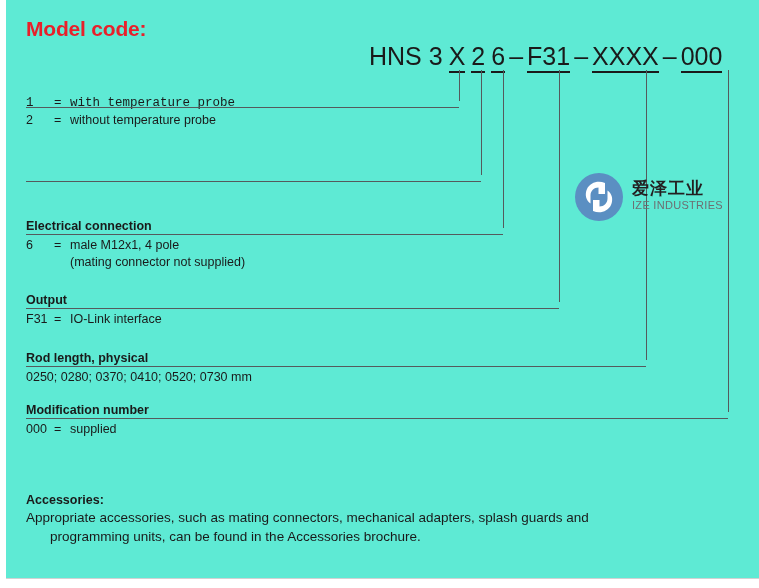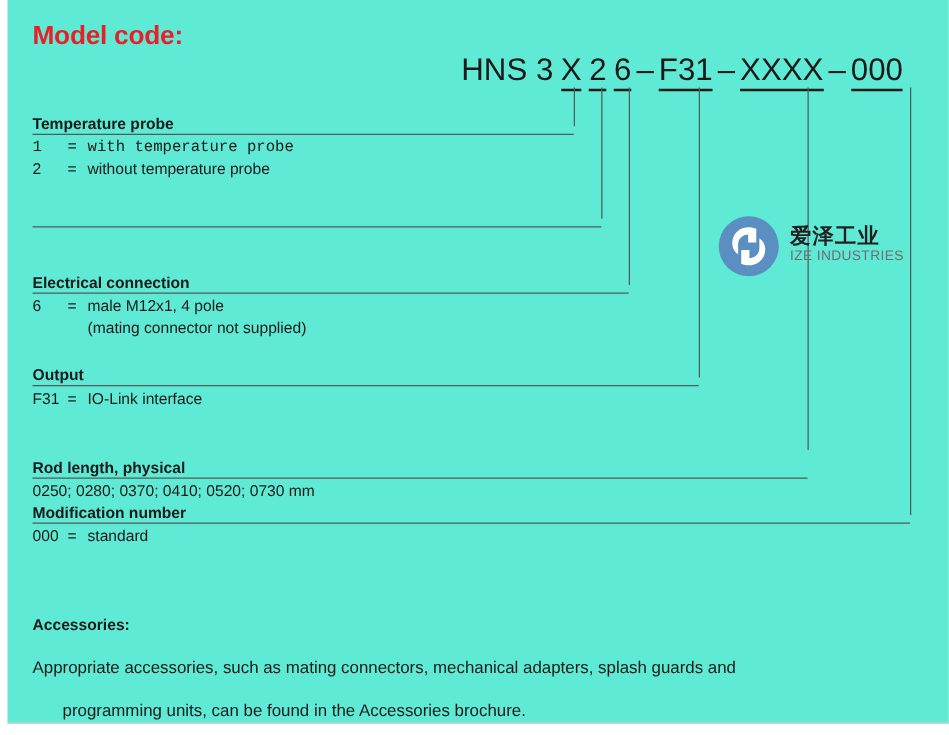--- a/index.html
+++ b/index.html
@@ -148,21 +148,20 @@
   #acc-title {
     font-size: 12.5px;
     font-weight: bold;
     color: #1a1a1a;
     line-height: 17px;
   }
   #acc-body {
     font-size: 13.5px;
     color: #1a1a1a;
     line-height: 18.5px;
-    margin-top: 16px;
   }
 </style>
 </head>
 <body>
 
 <div id="panel">
 
   <div id="title">Model code:</div>
 
   <div id="code-string">
@@ -170,21 +169,20 @@
   </div>
 
   <div class="vline" style="left:453px; top:70px; height:31px;"></div>
   <div class="vline" style="left:475px; top:70px; height:105px;"></div>
   <div class="vline" style="left:497px; top:70px; height:158px;"></div>
   <div class="vline" style="left:553px; top:70px; height:232px;"></div>
   <div class="vline" style="left:640px; top:70px; height:290px;"></div>
   <div class="vline" style="left:722px; top:70px; height:342px;"></div>
 
   <div class="section" style="top:92px;">
-    <div class="sec-head">Temperature probe</div>
     <div class="sec-rule" style="top:15px; width:433px;"></div>
     <div class="opt" style="margin-top:3px;font-family:Liberation Mono, monospace;">
       <span class="key">1</span><span class="eq">=</span><span>with temperature probe</span>
     </div>
     <div class="opt">
       <span class="key">2</span><span class="eq">=</span><span>without temperature probe</span>
     </div>
   </div>
 
   <div class="section" style="top:166px;">
@@ -203,31 +201,31 @@
   </div>
 
   <div class="section" style="top:293px;">
     <div class="sec-head">Output</div>
     <div class="sec-rule" style="top:15px; width:533px;"></div>
     <div class="opt" style="margin-top:3px;">
       <span class="key">F31</span><span class="eq">=</span><span>IO-Link interface</span>
     </div>
   </div>
 
-  <div class="section" style="top:367px;">
+  <div class="section" style="top:351px;">
     <div class="sec-head">Rod length, physical</div>
     <div class="sec-rule" style="top:15px; width:620px;"></div>
     <div class="plain" style="margin-top:3px;">0250; 0280; 0370; 0410; 0520; 0730 mm</div>
   </div>
 
   <div class="section" style="top:403px;">
     <div class="sec-head">Modification number</div>
     <div class="sec-rule" style="top:15px; width:702px;"></div>
     <div class="opt" style="margin-top:3px;">
-      <span class="key">000</span><span class="eq">=</span><span>standard</span>
+      <span class="key">000</span><span class="eq">=</span><span>supplied</span>
     </div>
   </div>
 
   <div id="logo">
     <svg id="logo-mark" viewBox="0 0 100 100" xmlns="http://www.w3.org/2000/svg">
       <circle cx="50" cy="50" r="48" fill="#5b8fc2"></circle>
       <path d="M50 14
                C28 14 14 30 16 50
                C17 62 24 70 33 74
                L33 56

